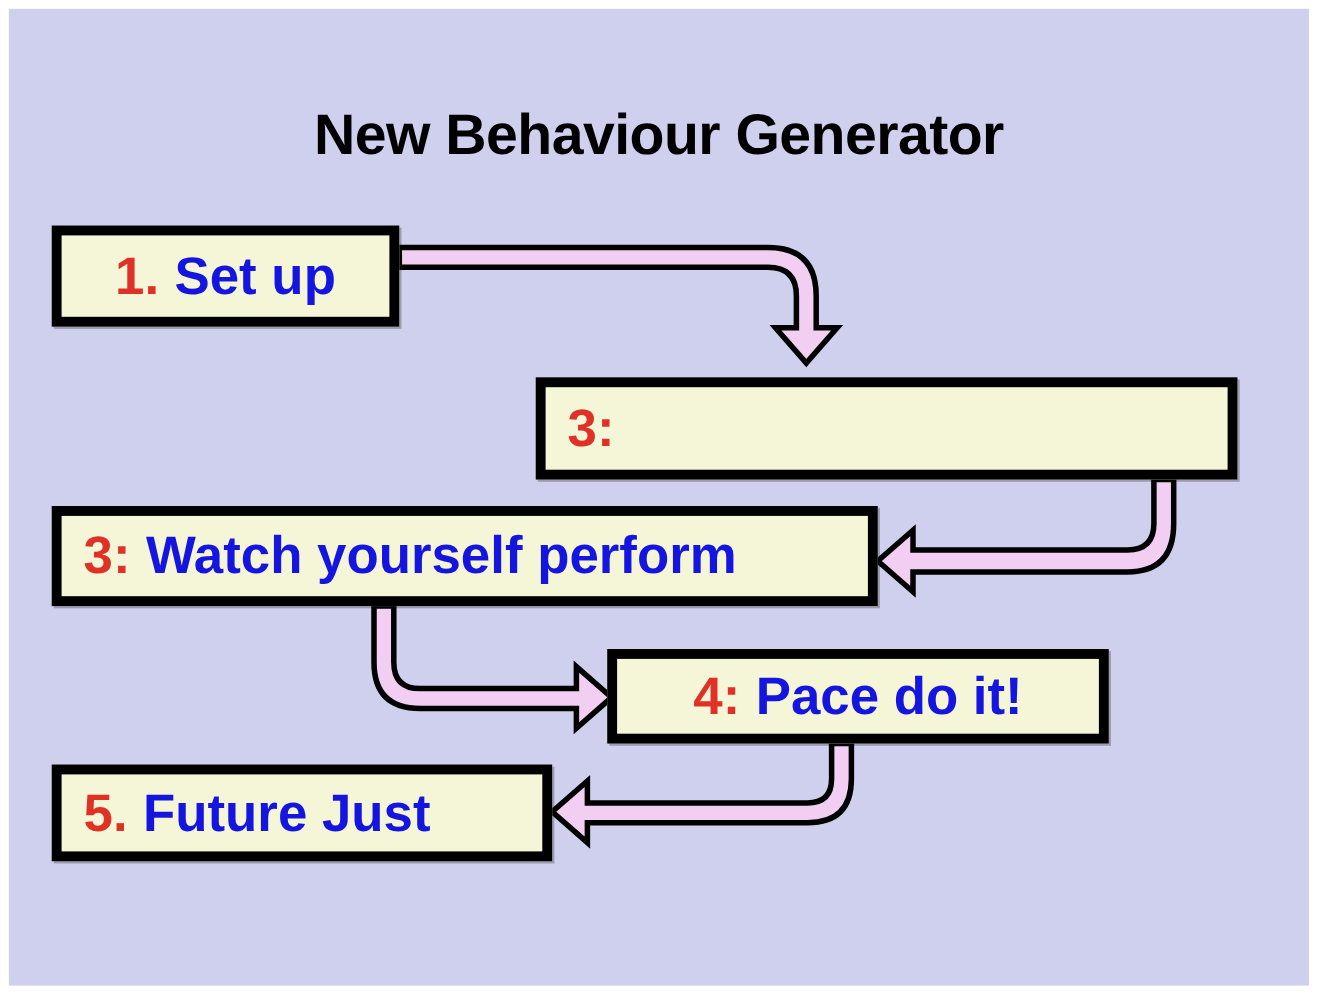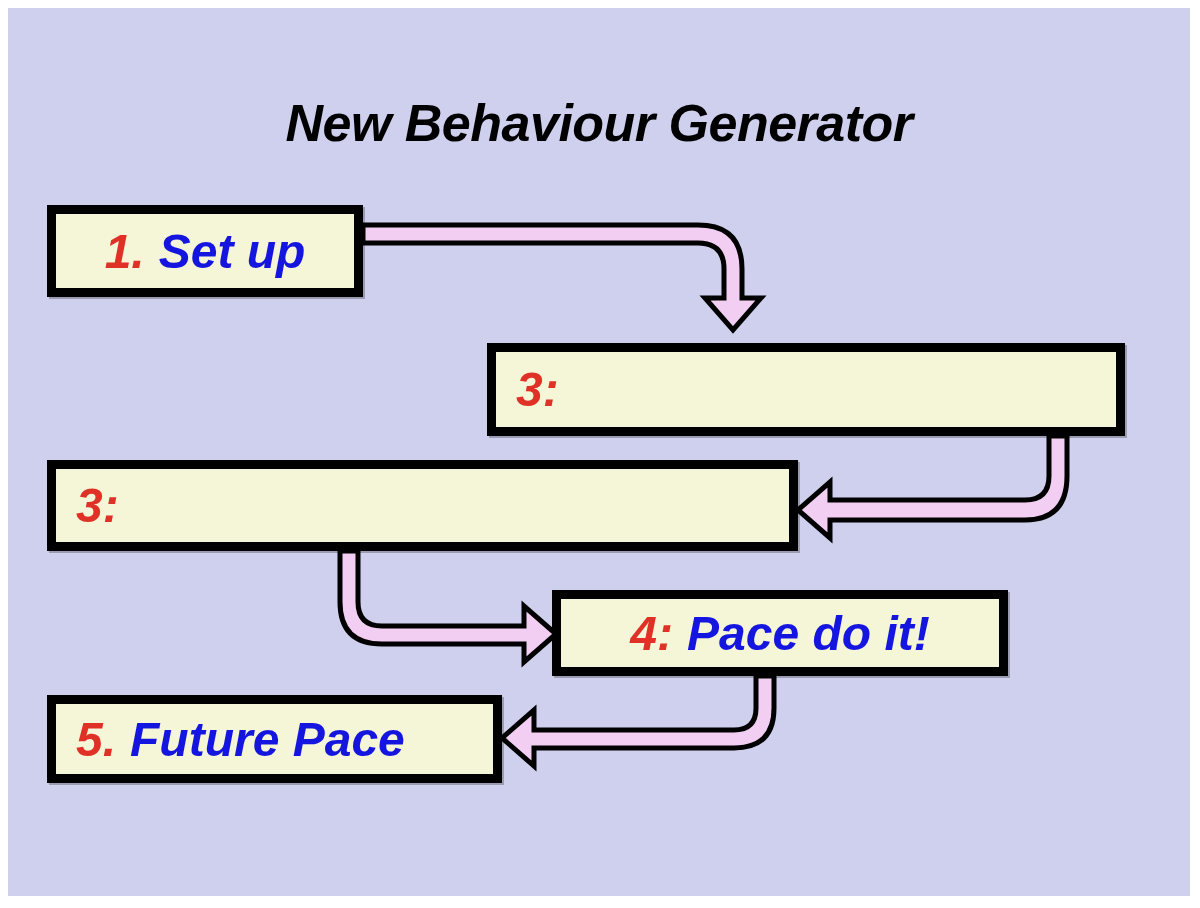--- a/index.html
+++ b/index.html
@@ -7,21 +7,20 @@
     padding: 0;
     background: #ffffff;
   }
   #canvas {
     position: relative;
     width: 1200px;
     height: 908px;
     background: #ffffff;
     overflow: hidden;
     font-family: "Liberation Sans", sans-serif;
-    font-style: italic;
   }
   #slide {
     position: absolute;
     left: 8px;
     top: 8px;
     width: 1182px;
     height: 888px;
     background: #cfcfee;
   }
   #slide-title {
@@ -117,31 +116,32 @@
 
     <div class="step-box" id="box-2">
       <div class="inner">
         <span class="step-num">3:</span>
       </div>
     </div>
 
     <div class="step-box" id="box-3">
       <div class="inner">
         <span class="step-num">3:</span>
+        <span class="step-label">Watch yourself perform</span>
       </div>
     </div>
 
     <div class="step-box" id="box-4">
       <div class="inner">
         <span class="step-num">4:</span>
         <span class="step-label">Pace do it!</span>
       </div>
     </div>
 
     <div class="step-box" id="box-5">
       <div class="inner">
         <span class="step-num">5.</span>
-        <span class="step-label">Future Pace</span>
+        <span class="step-label">Future Just</span>
       </div>
     </div>
 
   </div>
 </div>
 
 </body></html>

